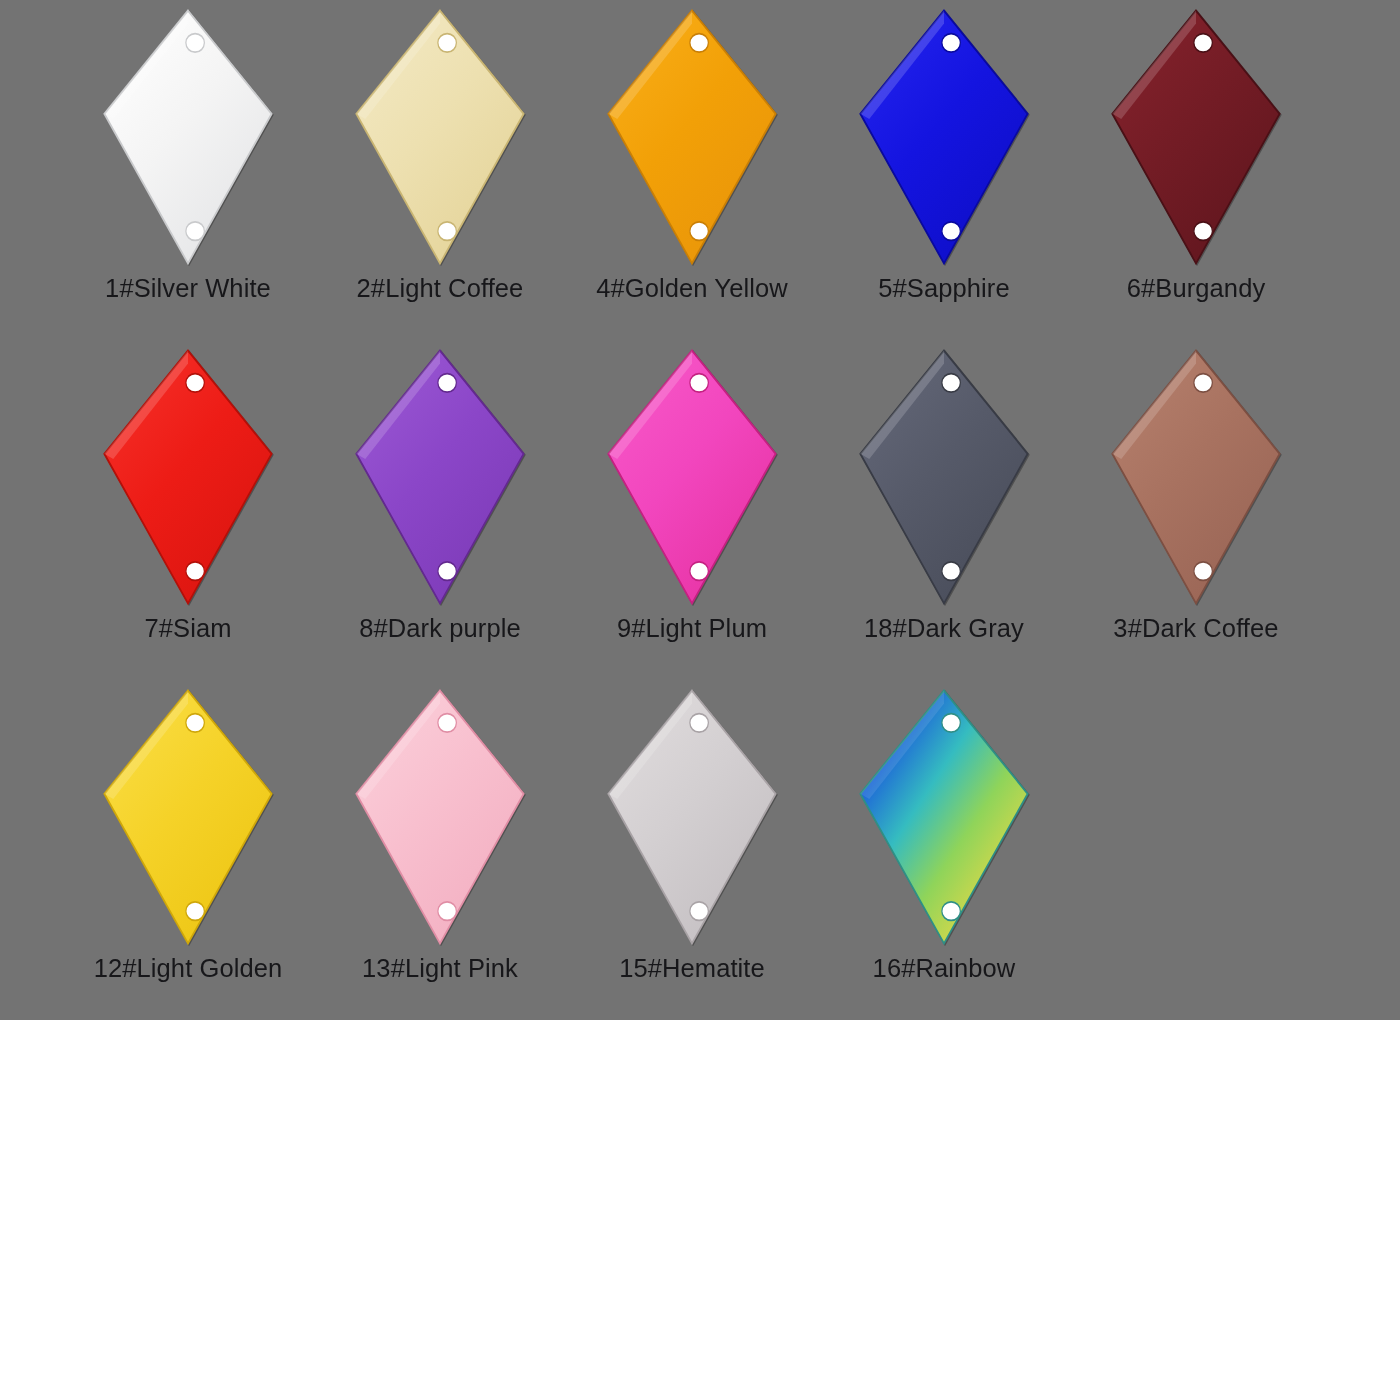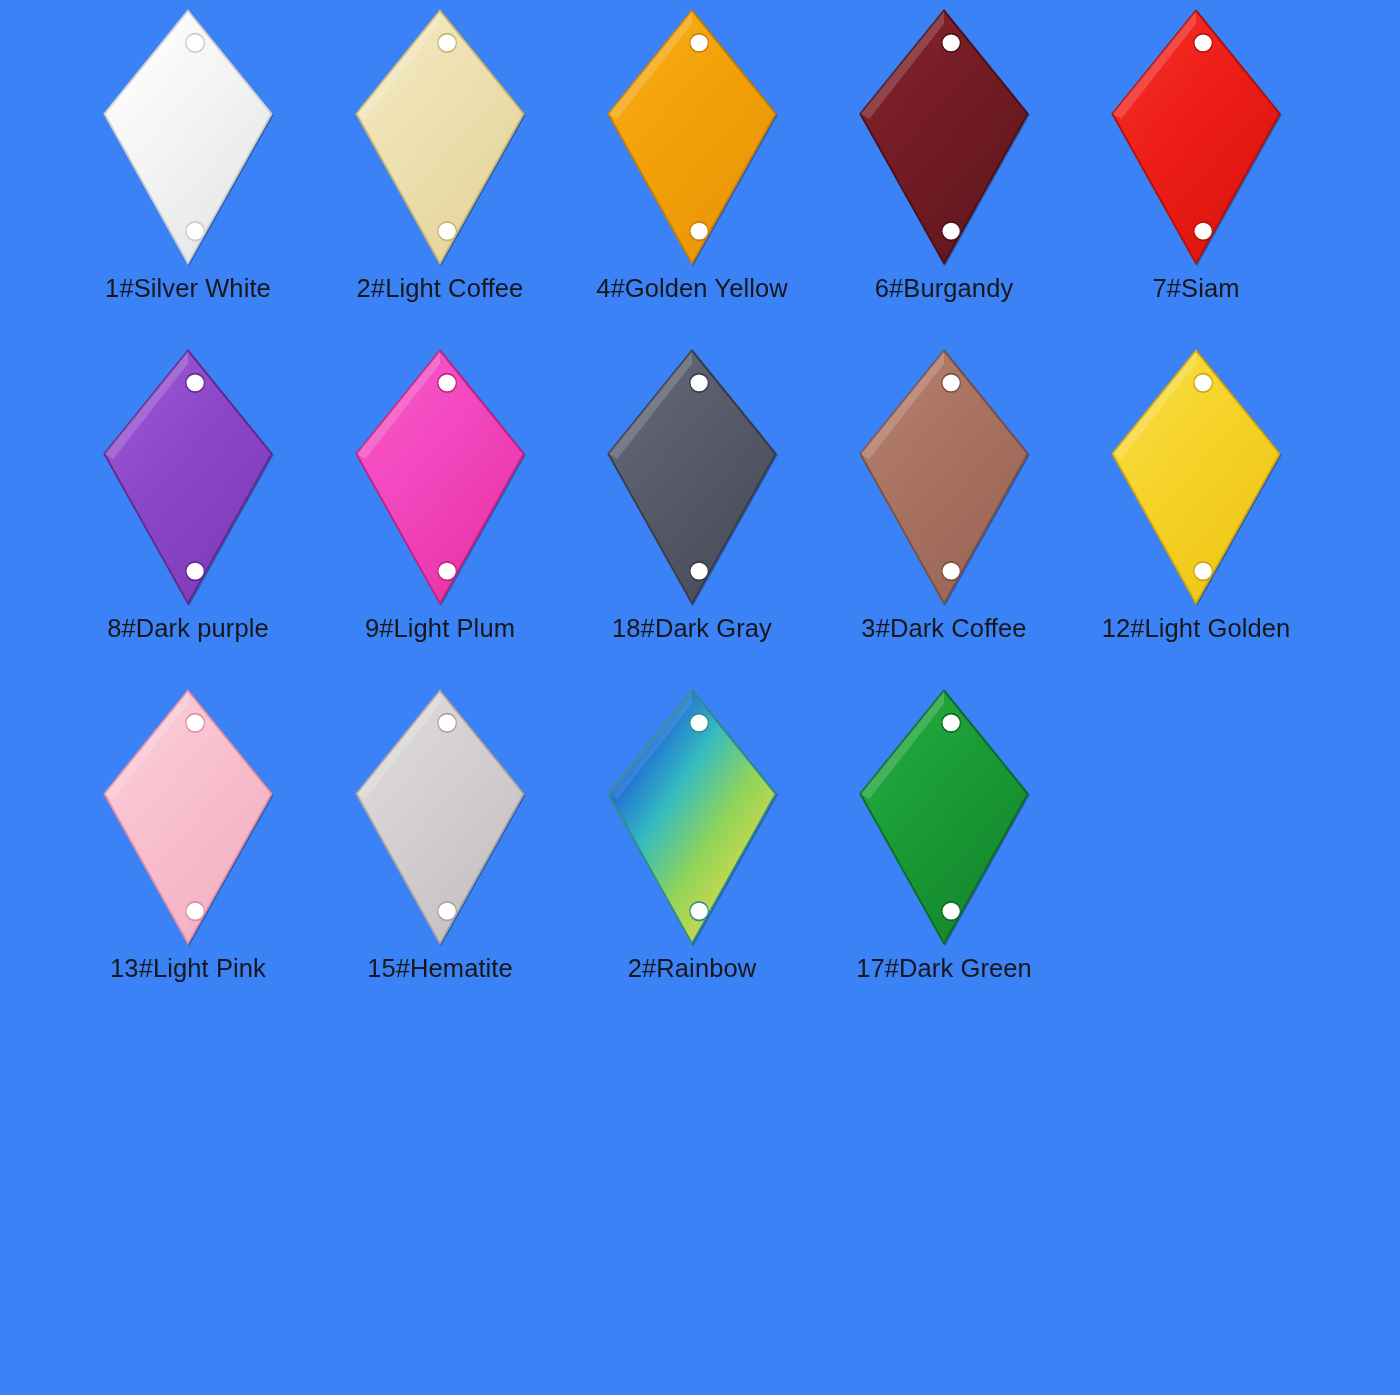--- a/index.html
+++ b/index.html
@@ -7,22 +7,22 @@
     margin: 0;
     padding: 0;
     width: 1400px;
     height: 1400px;
     background: #ffffff;
     font-family: "Liberation Sans", sans-serif;
   }
   #board {
     position: relative;
     width: 1400px;
-    height: 1395px;
-    background: #3b82f6;
+    height: 1020px;
+    background: #737373;
     overflow: hidden;
   }
   .grid {
     display: grid;
     grid-template-columns: repeat(5, 252px);
     grid-auto-rows: 340px;
     justify-content: start;
     padding-left: 62px;
     padding-top: 6px;
   }
@@ -122,20 +122,40 @@
             </svg>
           </div>
         </div>
         <div class="label">4#Golden Yellow</div>
       </div>
       <div class="cell">
         <div class="gem-wrap">
           <div class="gem">
             <svg viewBox="0 0 100 100" preserveAspectRatio="none">
               <defs>
+                <linearGradient id="g4" x1="12%" y1="0%" x2="88%" y2="100%">
+                  <stop offset="0%" stop-color="#2424ee"></stop>
+                  <stop offset="45%" stop-color="#1414e0"></stop>
+                  <stop offset="100%" stop-color="#0d0dc4"></stop>
+                </linearGradient>
+              </defs>
+              <polygon points="50,1 97,41 50,99 3,41" fill="url(#g4)" stroke="#0a0a9e" stroke-width="0.9" stroke-linejoin="miter"></polygon>
+              <polygon points="50,1 3,41 8,43 50,6" fill="#ffffff" opacity="0.17"></polygon>
+              <ellipse cx="54" cy="13.5" rx="5.2" ry="3.6" fill="#ffffff" stroke="#0a0a9e" stroke-width="0.7"></ellipse>
+              <ellipse cx="54" cy="86.5" rx="5.2" ry="3.6" fill="#ffffff" stroke="#0a0a9e" stroke-width="0.7"></ellipse>
+            </svg>
+          </div>
+        </div>
+        <div class="label">5#Sapphire</div>
+      </div>
+      <div class="cell">
+        <div class="gem-wrap">
+          <div class="gem">
+            <svg viewBox="0 0 100 100" preserveAspectRatio="none">
+              <defs>
                 <linearGradient id="g5" x1="12%" y1="0%" x2="88%" y2="100%">
                   <stop offset="0%" stop-color="#85222c"></stop>
                   <stop offset="45%" stop-color="#731c25"></stop>
                   <stop offset="100%" stop-color="#5e151d"></stop>
                 </linearGradient>
               </defs>
               <polygon points="50,1 97,41 50,99 3,41" fill="url(#g5)" stroke="#4a1016" stroke-width="0.9" stroke-linejoin="miter"></polygon>
               <polygon points="50,1 3,41 8,43 50,6" fill="#ffffff" opacity="0.17"></polygon>
               <ellipse cx="54" cy="13.5" rx="5.2" ry="3.6" fill="#ffffff" stroke="#4a1016" stroke-width="0.7"></ellipse>
               <ellipse cx="54" cy="86.5" rx="5.2" ry="3.6" fill="#ffffff" stroke="#4a1016" stroke-width="0.7"></ellipse>
@@ -318,36 +338,16 @@
                   <stop offset="100%" stop-color="#54cf6a"></stop>
                 </linearGradient>
               </defs>
               <polygon points="50,1 97,41 50,99 3,41" fill="url(#g15)" stroke="#2f8f86" stroke-width="0.9" stroke-linejoin="miter"></polygon>
               <polygon points="50,1 3,41 8,43 50,6" fill="#ffffff" opacity="0.10"></polygon>
               <ellipse cx="54" cy="13.5" rx="5.2" ry="3.6" fill="#ffffff" stroke="#2f8f86" stroke-width="0.7"></ellipse>
               <ellipse cx="54" cy="86.5" rx="5.2" ry="3.6" fill="#ffffff" stroke="#2f8f86" stroke-width="0.7"></ellipse>
             </svg>
           </div>
         </div>
-        <div class="label">2#Rainbow</div>
-      </div>
-      <div class="cell">
-        <div class="gem-wrap">
-          <div class="gem">
-            <svg viewBox="0 0 100 100" preserveAspectRatio="none">
-              <defs>
-                <linearGradient id="g16" x1="12%" y1="0%" x2="88%" y2="100%">
-                  <stop offset="0%" stop-color="#23ad42"></stop>
-                  <stop offset="45%" stop-color="#1a9a35"></stop>
-                  <stop offset="100%" stop-color="#13842b"></stop>
-                </linearGradient>
-              </defs>
-              <polygon points="50,1 97,41 50,99 3,41" fill="url(#g16)" stroke="#0d6b22" stroke-width="0.9" stroke-linejoin="miter"></polygon>
-              <polygon points="50,1 3,41 8,43 50,6" fill="#ffffff" opacity="0.17"></polygon>
-              <ellipse cx="54" cy="13.5" rx="5.2" ry="3.6" fill="#ffffff" stroke="#0d6b22" stroke-width="0.7"></ellipse>
-              <ellipse cx="54" cy="86.5" rx="5.2" ry="3.6" fill="#ffffff" stroke="#0d6b22" stroke-width="0.7"></ellipse>
-            </svg>
-          </div>
-        </div>
-        <div class="label">17#Dark Green</div>
+        <div class="label">16#Rainbow</div>
       </div>
     </div>
 </div>
 
 </body></html>

